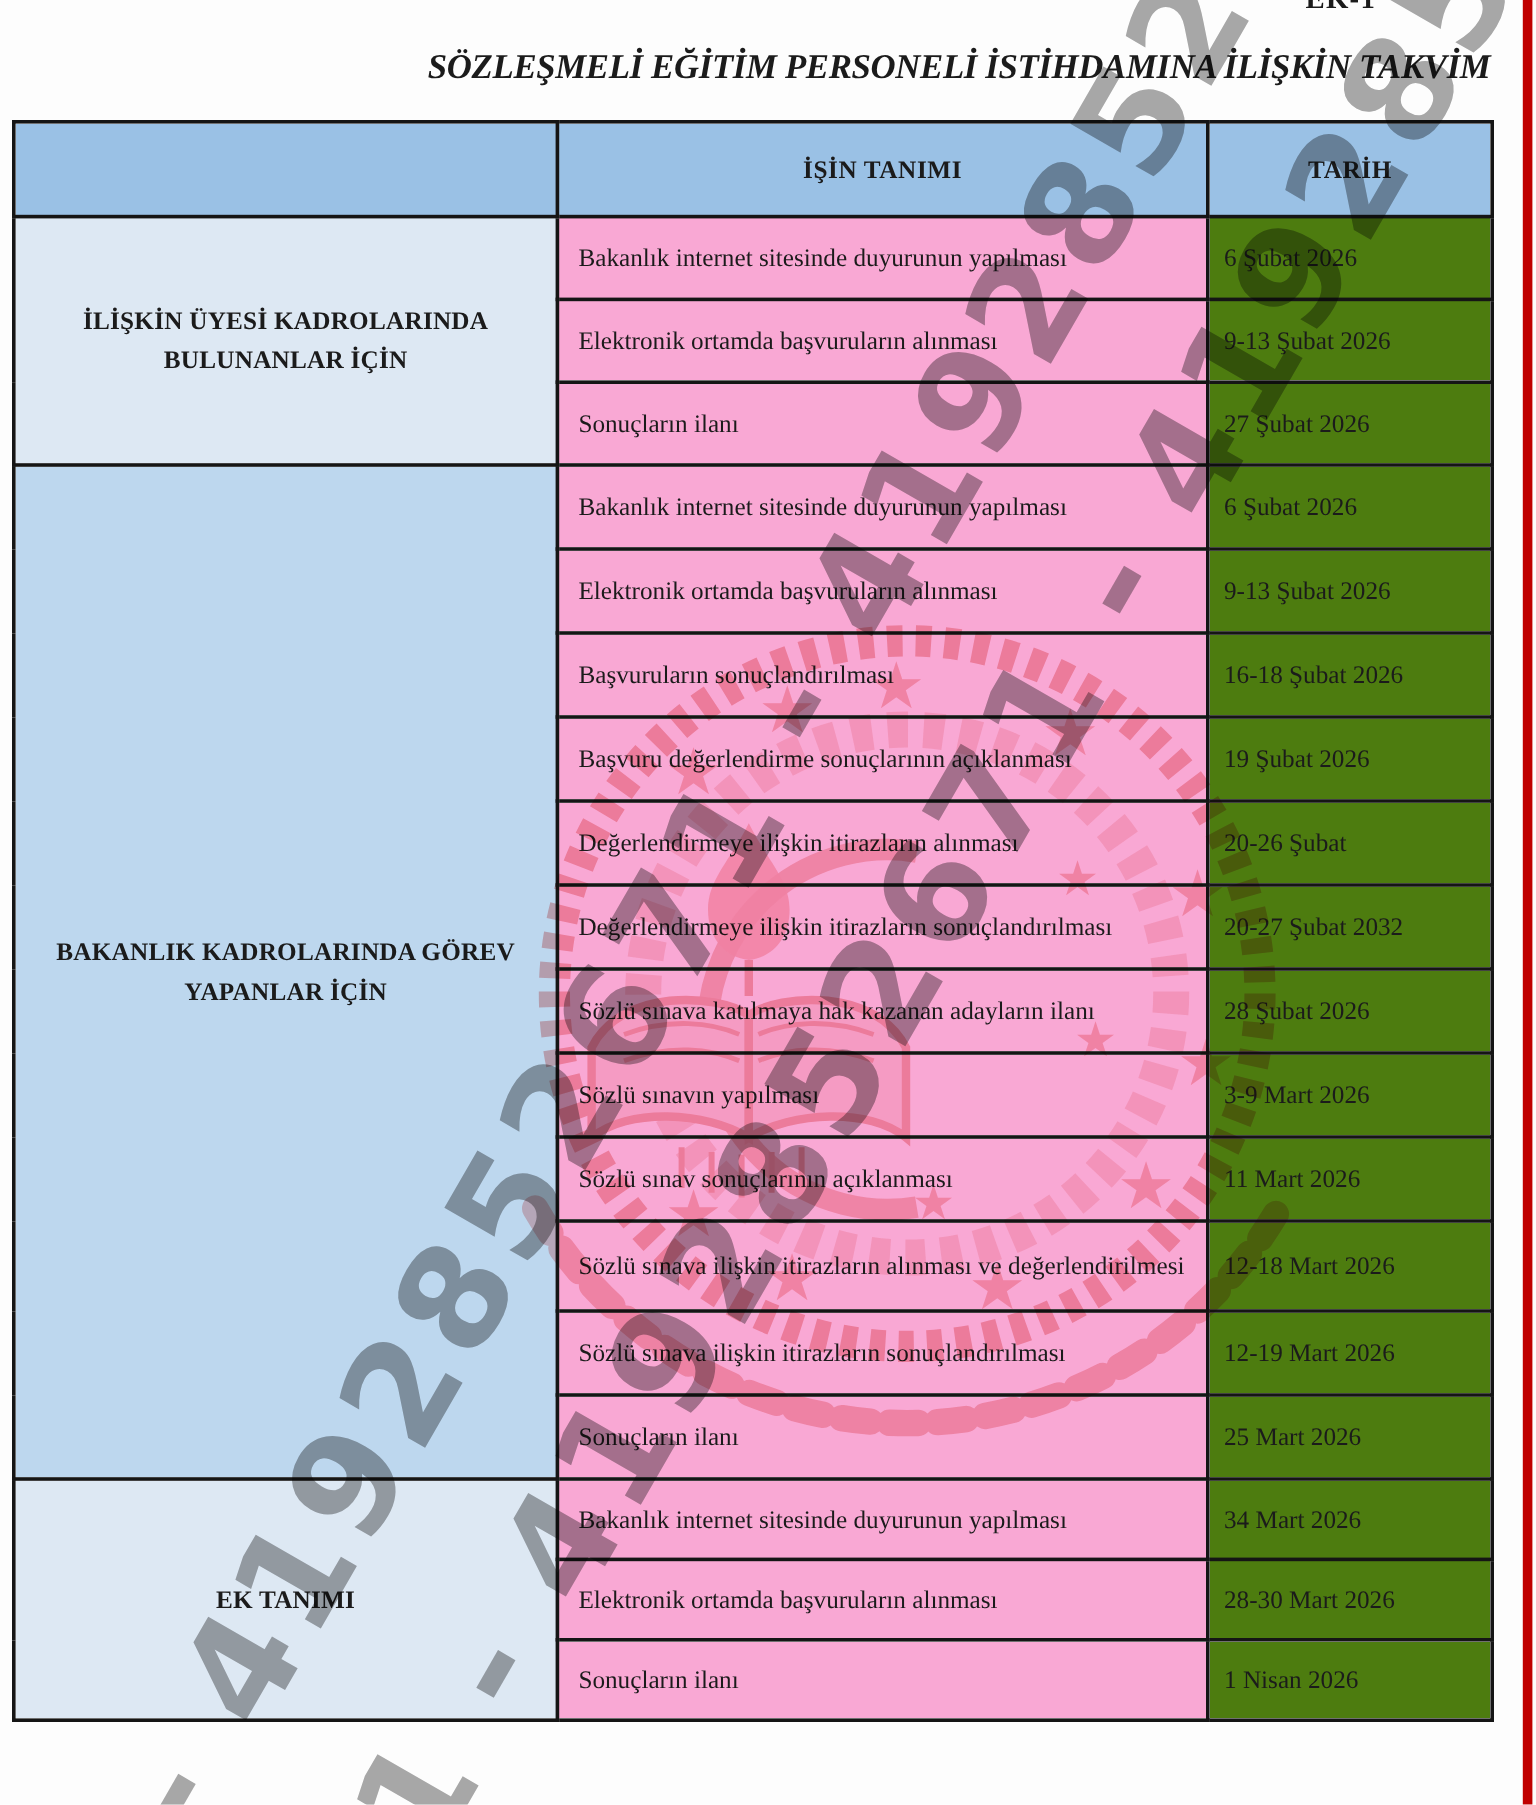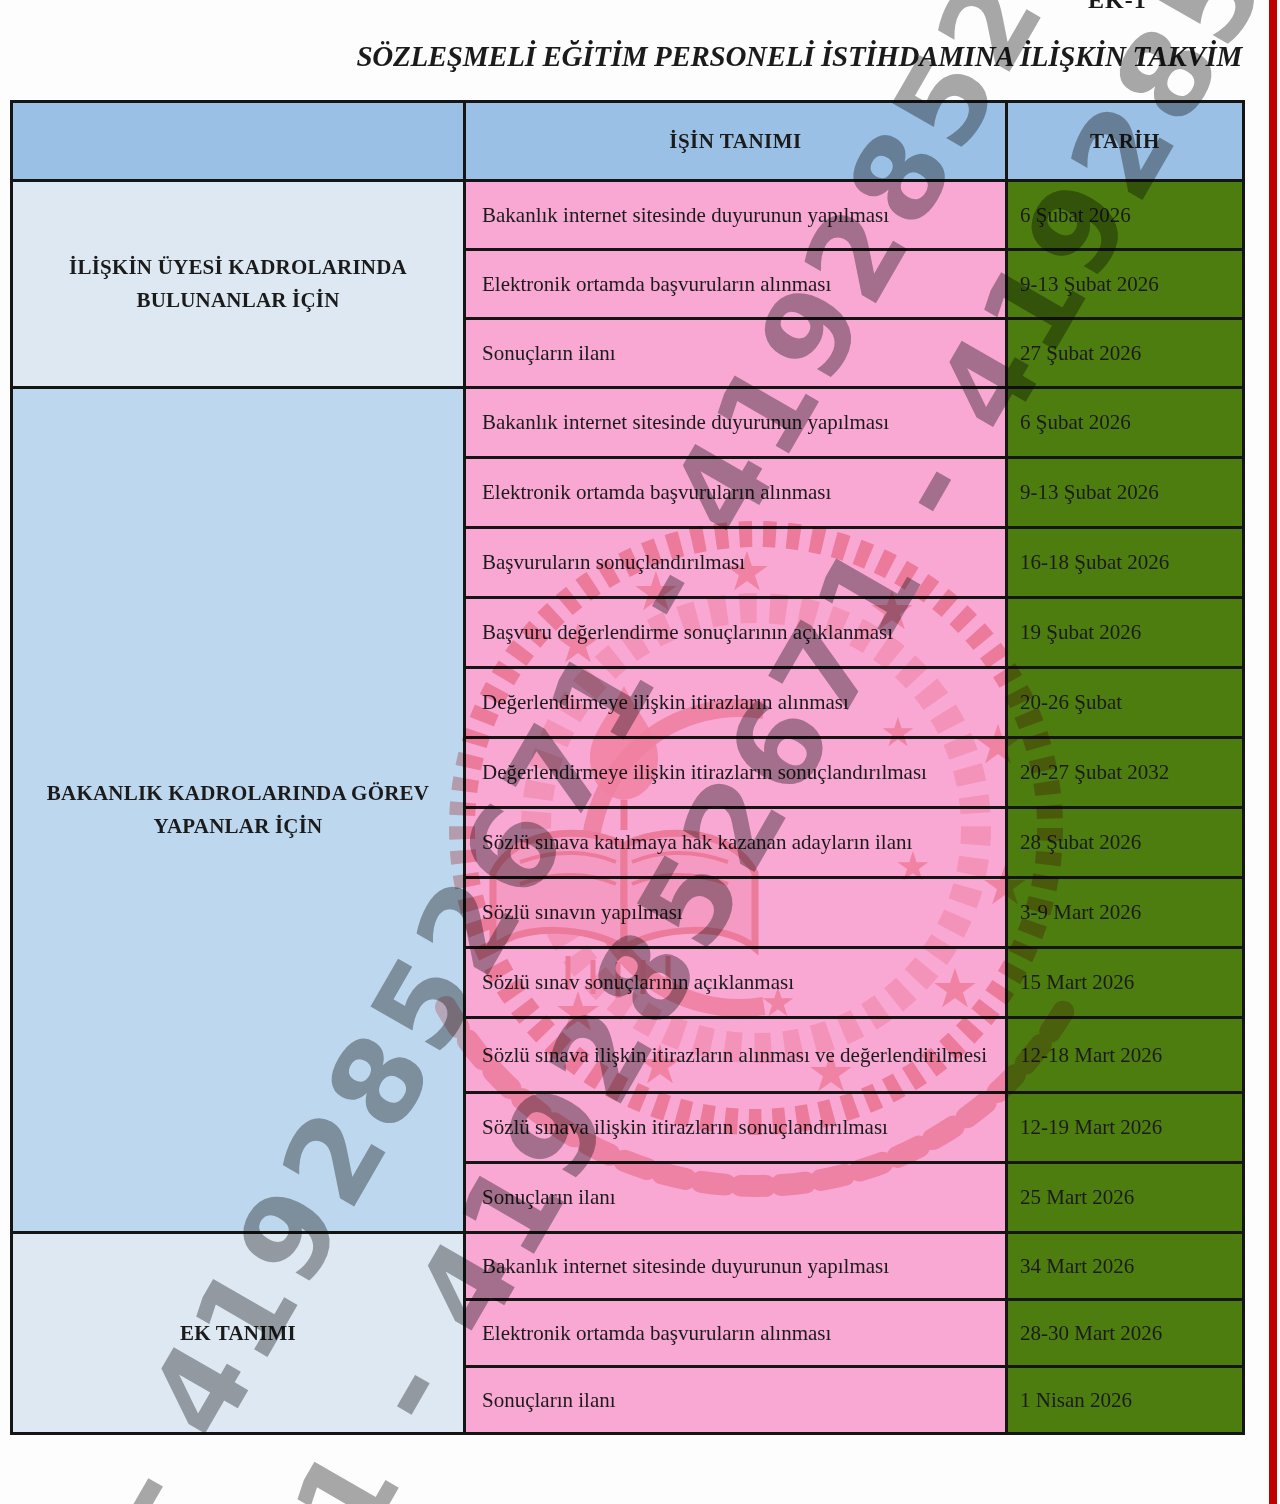--- a/index.html
+++ b/index.html
@@ -106,21 +106,21 @@
     <tr class="r2">
       <td class="task">Sözlü sınava katılmaya hak kazanan adayların ilanı</td>
       <td class="date">28 Şubat 2026</td>
     </tr>
     <tr class="r2">
       <td class="task">Sözlü sınavın yapılması</td>
       <td class="date">3-9 Mart 2026</td>
     </tr>
     <tr class="r2">
       <td class="task">Sözlü sınav sonuçlarının açıklanması</td>
-      <td class="date">15 Mart 2026</td>
+      <td class="date">11 Mart 2026</td>
     </tr>
     <tr class="r2t">
       <td class="task">Sözlü sınava ilişkin itirazların alınması ve değerlendirilmesi</td>
       <td class="date">12-18 Mart 2026</td>
     </tr>
     <tr class="r2">
       <td class="task">Sözlü sınava ilişkin itirazların sonuçlandırılması</td>
       <td class="date">12-19 Mart 2026</td>
     </tr>
     <tr class="r2">

